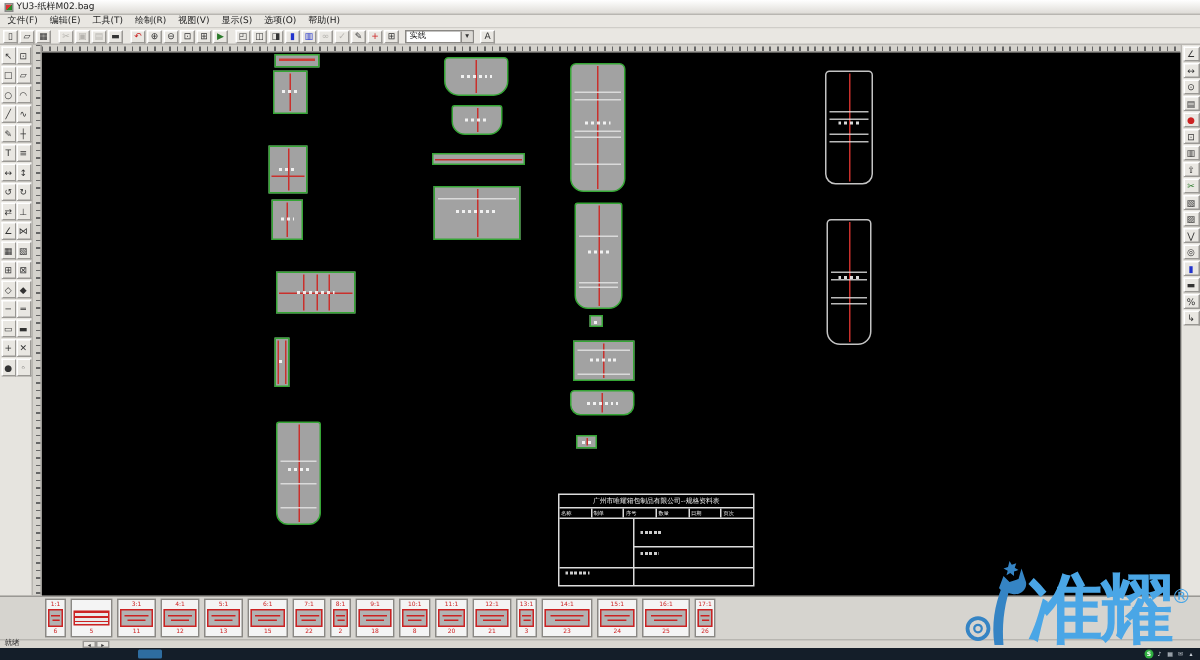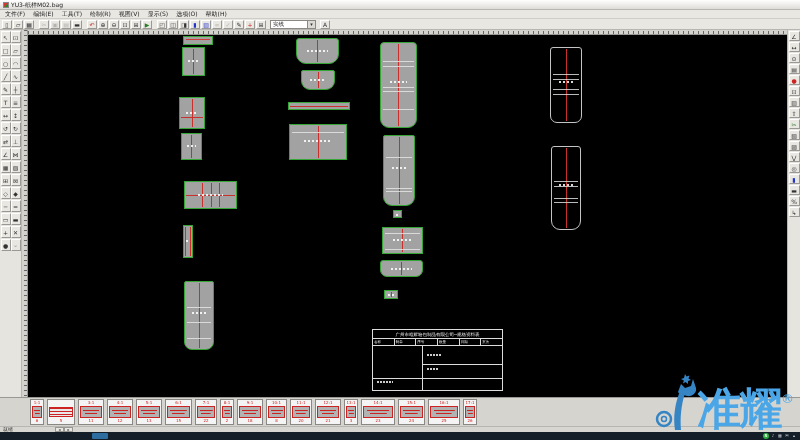--- a/index.html
+++ b/index.html
@@ -88,21 +88,21 @@
 
 
 .taskbar{flex:0 0 8px;background:#141e29;position:relative}
 .task-item{position:absolute;left:92px;top:1px;width:16px;height:6px;background:#2e6da0;border-radius:1px}
 .tray{position:absolute;right:3px;top:1px;display:flex;gap:1px;align-items:center}
 .tray-icon{width:6px;height:6px;font-size:4px;line-height:6px;text-align:center;color:#cfd6dd;overflow:hidden}
 .tray-icon.green{background:#2fae3f;border-radius:50%;color:#fff;font-weight:bold}
 
 
 .watermark{position:absolute;right:6px;bottom:10px;z-index:40;display:flex;align-items:flex-end;pointer-events:none}
-.wm-text{font-size:44px;font-weight:bold;color:#4aa6e6;line-height:.95;letter-spacing:-2px;white-space:nowrap}
+.wm-text{font-size:50px;font-weight:bold;color:#4aa6e6;line-height:.95;letter-spacing:-2px;white-space:nowrap}
 .wm-reg{font-size:13px;color:#4aa6e6;margin-bottom:24px}
 </style>
 </head>
 <body>
 
 <div class="window">
 
   <div class="titlebar">
     <span class="app-icon"></span>
     <span class="title-text">YU3-纸样M02.bag</span>

